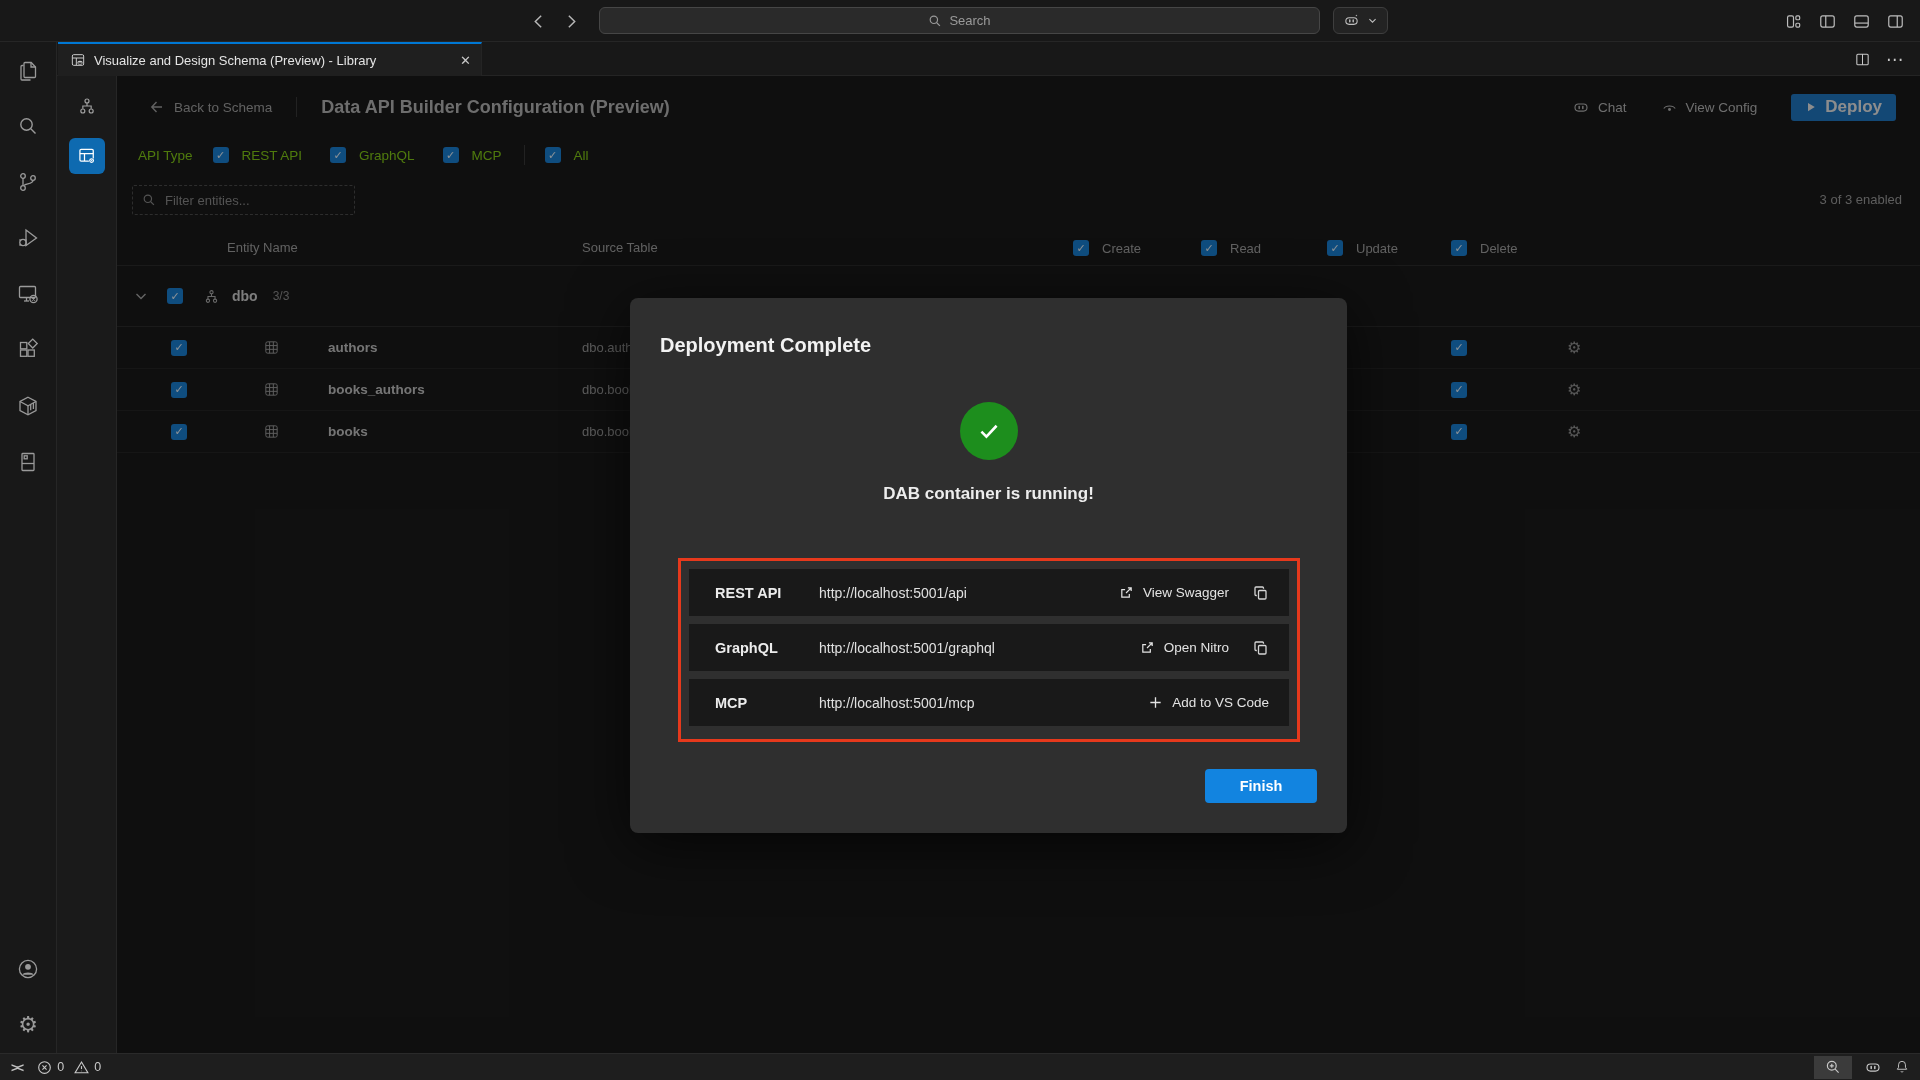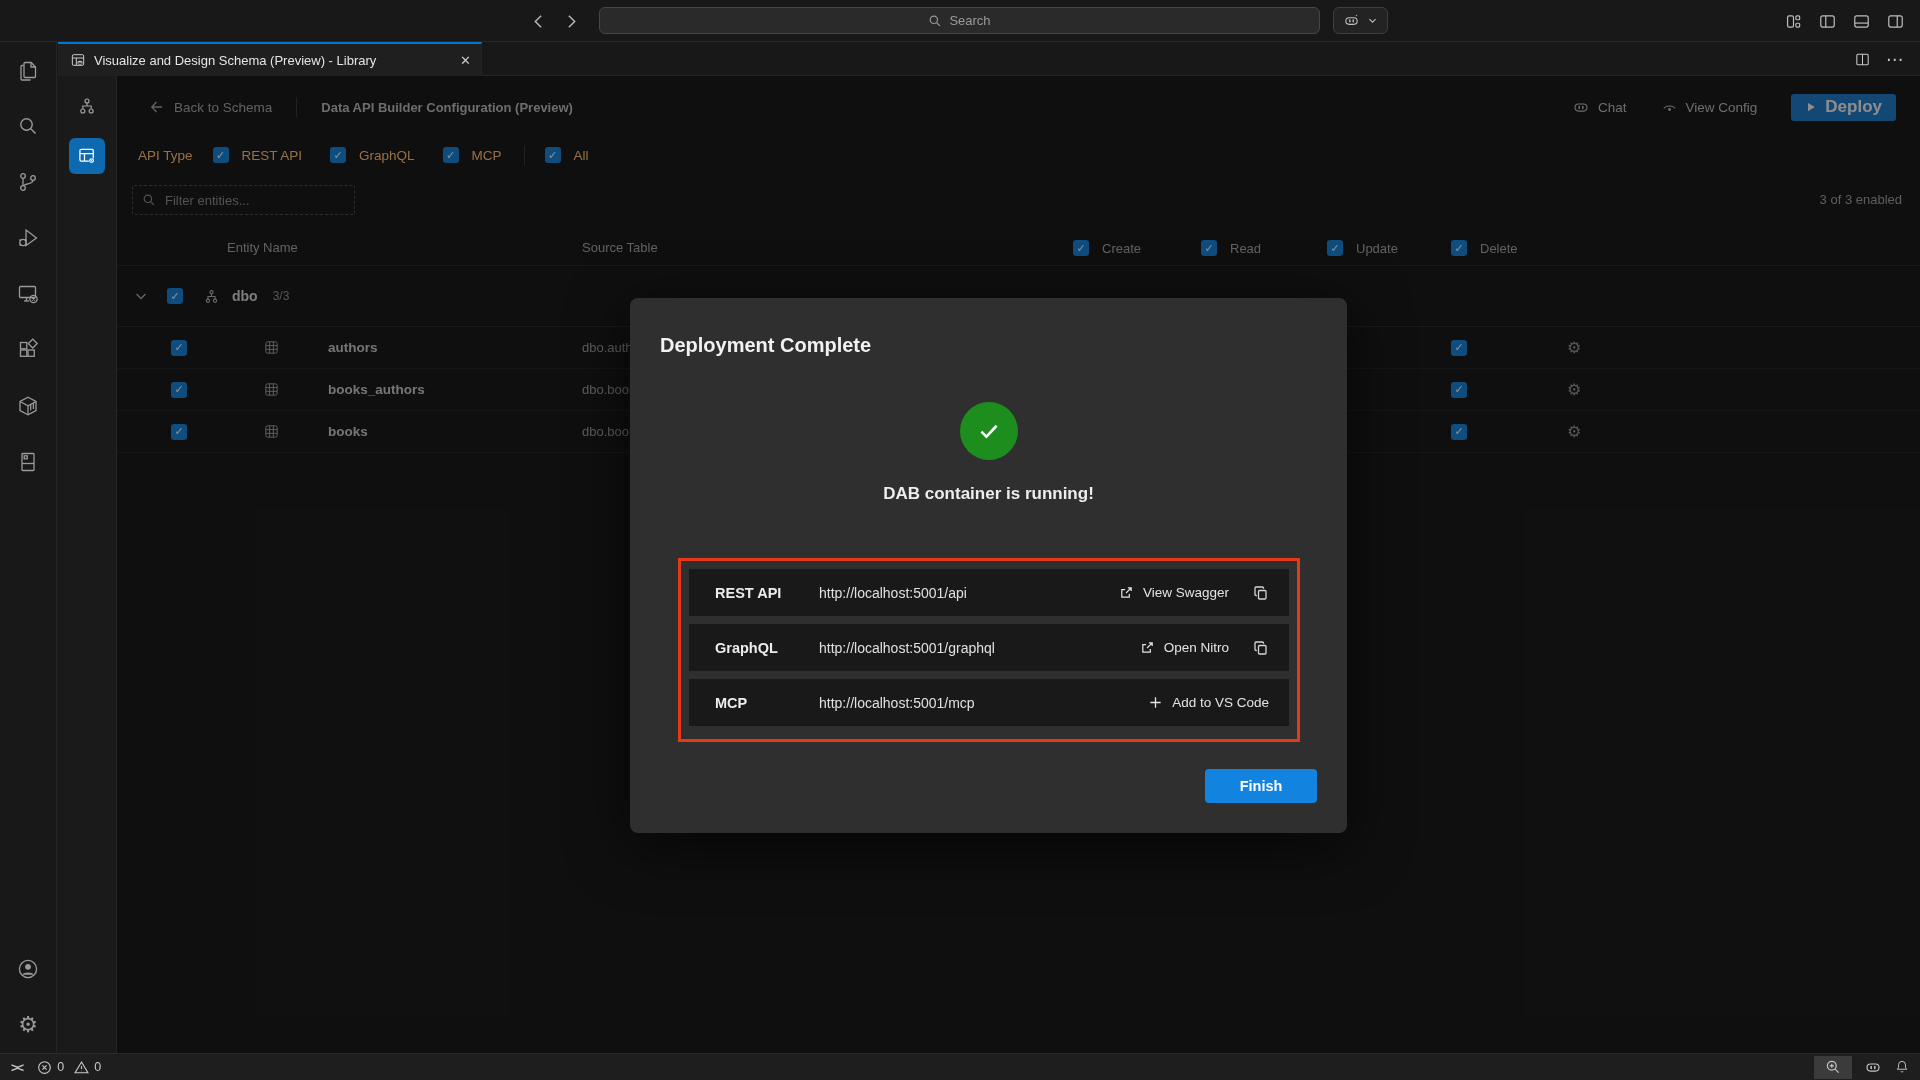--- a/index.html
+++ b/index.html
@@ -43,27 +43,27 @@
   
   .webview { position:absolute; left:57px; top:76px; right:0; bottom:27px; background:#1a1a1a; }
   .leftstrip { position:absolute; left:0; top:0; width:60px; height:100%; border-right:1px solid #262626; }
   .ls-icon { width:60px; height:44px; display:flex; align-items:center; justify-content:center; color:#a2a2a2; margin-top:8px; }
   .ls-active { width:36px; height:36px; margin:10px auto 0; background:#0e6ab0; border-radius:6px; display:flex; align-items:center; justify-content:center; color:#fff; }
   .content { position:absolute; left:60px; top:0; right:0; bottom:0; }
 
   .view-toolbar { position:absolute; left:0; top:0; right:0; height:62px; display:flex; align-items:center; padding:0 24px 0 32px;gap:7px; }
   .back { display:flex; align-items:center; gap:9px; color:#a2a2a2; font-size:13.5px; cursor:pointer; }
   .tb-divider { width:1px; height:20px; background:#3a3a3a; margin:0 17px; }
-  .view-title { font-size:13px; font-weight:700; color:#b6b6b6; }
+  .view-title { font-size:18px; font-weight:700; color:#b6b6b6; }
   .tb-right { margin-left:auto; display:flex; align-items:center; gap:34px; }
   .tb-btn { display:flex; align-items:center; gap:8px; color:#b7b7b7; font-size:13.5px; cursor:pointer; }
   .deploy-btn { background:#2178c4; color:#ececec; font-weight:600; height:27px; padding:0 14px; border-radius:3px;
                 display:flex; align-items:center; gap:8px; font-size:17px; cursor:pointer; }
 
-  .api-row { position:absolute; left:21px; top:67px; height:24px; display:flex; align-items:center; color:#fdba74; font-size:13.5px; }
+  .api-row { position:absolute; left:21px; top:67px; height:24px; display:flex; align-items:center; color:#84cc16; font-size:13.5px; }
   .api-label { margin-right:20px; }
   .api-opt { display:flex; align-items:center; gap:13px; margin-right:28px; }
   .api-sep { width:1px; height:20px; background:#3a3a3a; margin:0 20px 0 -6px; }
 
   .cb { width:16px; height:16px; border-radius:3px; background:#1a80d4; position:relative; flex:none; cursor:pointer; }
   .cb::after { content:"✓"; position:absolute; left:0; top:0; width:16px; height:16px; display:flex; align-items:center; justify-content:center;
                color:#eaf4fc; font-size:11px; font-weight:700; font-family:"DejaVu Sans", sans-serif; }
 
   .filter-box { position:absolute; left:15px; top:109px; width:223px; height:30px; border:1px dashed #4b4b4b; border-radius:2px;
                 display:flex; align-items:center; gap:7px; padding:0 9px; color:#8d8d8d; }

